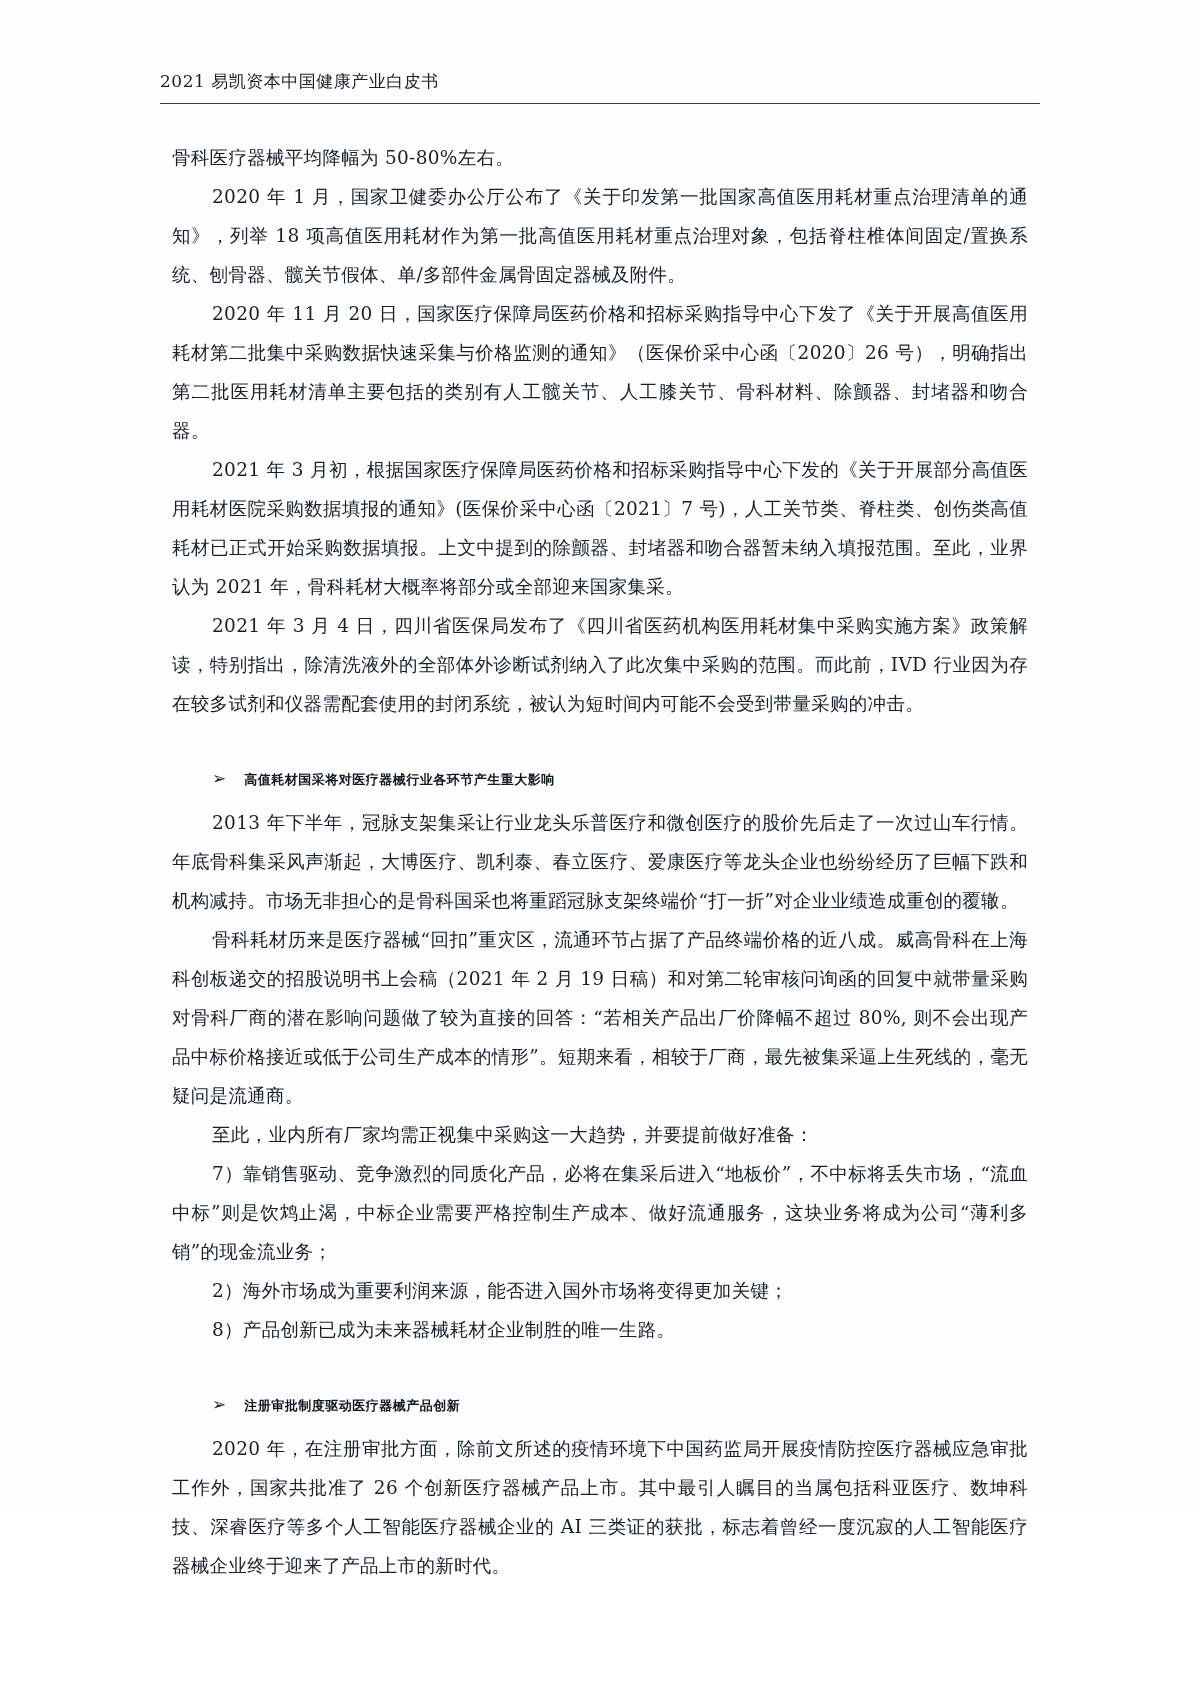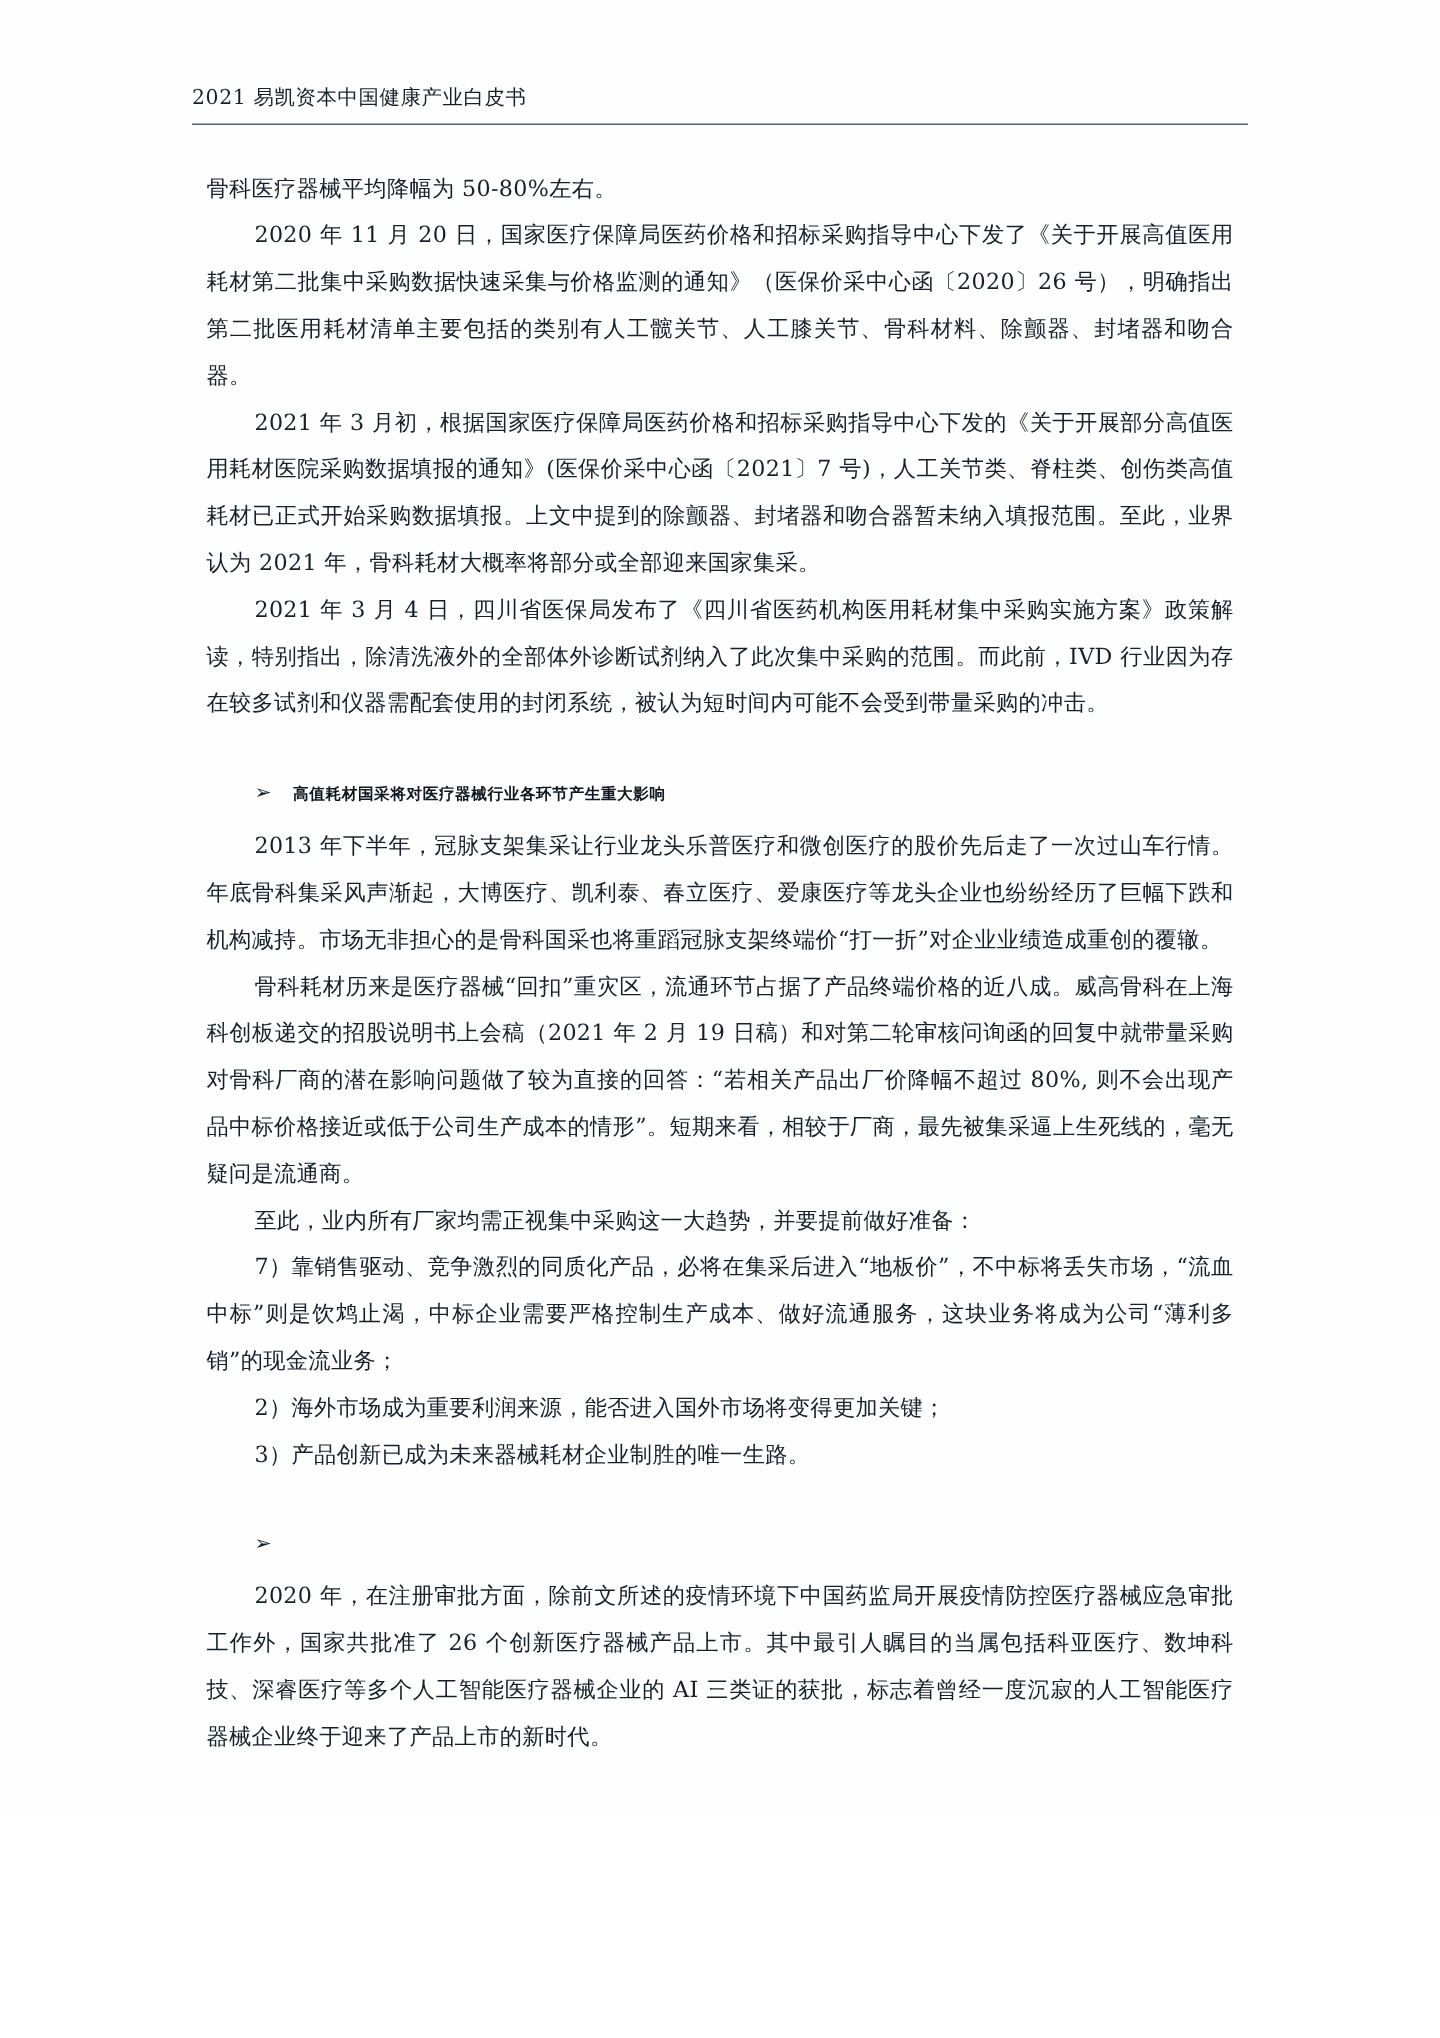--- a/index.html
+++ b/index.html
@@ -79,36 +79,38 @@
 </head>
 <body>
 
 <div class="page">
   <div class="content">
     <div class="header">2021 易凯资本中国健康产业白皮书</div>
     <div class="header-rule"></div>
 
     <div class="block">
       <p class="body-text">骨科医疗器械平均降幅为 50-80%左右。</p>
+      <p class="body-text indent">2020 年 1 月，国家卫健委办公厅公布了《关于印发第一批国家高值医用耗材重点治理清单的通知》，列举 18 项高值医用耗材作为第一批高值医用耗材重点治理对象，包括脊柱椎体间固定/置换系统、刨骨器、髋关节假体、单/多部件金属骨固定器械及附件。</p>
       <p class="body-text indent">2020 年 11 月 20 日，国家医疗保障局医药价格和招标采购指导中心下发了《关于开展高值医用耗材第二批集中采购数据快速采集与价格监测的通知》（医保价采中心函〔2020〕26 号），明确指出第二批医用耗材清单主要包括的类别有人工髋关节、人工膝关节、骨科材料、除颤器、封堵器和吻合器。</p>
       <p class="body-text indent">2021 年 3 月初，根据国家医疗保障局医药价格和招标采购指导中心下发的《关于开展部分高值医用耗材医院采购数据填报的通知》(医保价采中心函〔2021〕7 号)，人工关节类、脊柱类、创伤类高值耗材已正式开始采购数据填报。上文中提到的除颤器、封堵器和吻合器暂未纳入填报范围。至此，业界认为 2021 年，骨科耗材大概率将部分或全部迎来国家集采。</p>
       <p class="body-text indent">2021 年 3 月 4 日，四川省医保局发布了《四川省医药机构医用耗材集中采购实施方案》政策解读，特别指出，除清洗液外的全部体外诊断试剂纳入了此次集中采购的范围。而此前，IVD 行业因为存在较多试剂和仪器需配套使用的封闭系统，被认为短时间内可能不会受到带量采购的冲击。</p>
 
       <div class="section-head">
         <span class="bullet-arrow">➢</span>
         <span class="section-title">高值耗材国采将对医疗器械行业各环节产生重大影响</span>
       </div>
 
       <p class="body-text indent">2013 年下半年，冠脉支架集采让行业龙头乐普医疗和微创医疗的股价先后走了一次过山车行情。年底骨科集采风声渐起，大博医疗、凯利泰、春立医疗、爱康医疗等龙头企业也纷纷经历了巨幅下跌和机构减持。市场无非担心的是骨科国采也将重蹈冠脉支架终端价“打一折”对企业业绩造成重创的覆辙。</p>
       <p class="body-text indent">骨科耗材历来是医疗器械“回扣”重灾区，流通环节占据了产品终端价格的近八成。威高骨科在上海科创板递交的招股说明书上会稿（2021 年 2 月 19 日稿）和对第二轮审核问询函的回复中就带量采购对骨科厂商的潜在影响问题做了较为直接的回答：“若相关产品出厂价降幅不超过 80%, 则不会出现产品中标价格接近或低于公司生产成本的情形”。短期来看，相较于厂商，最先被集采逼上生死线的，毫无疑问是流通商。</p>
       <p class="body-text indent">至此，业内所有厂家均需正视集中采购这一大趋势，并要提前做好准备：</p>
       <p class="body-text indent">7）靠销售驱动、竞争激烈的同质化产品，必将在集采后进入“地板价”，不中标将丢失市场，“流血中标”则是饮鸩止渴，中标企业需要严格控制生产成本、做好流通服务，这块业务将成为公司“薄利多销”的现金流业务；</p>
       <p class="body-text indent">2）海外市场成为重要利润来源，能否进入国外市场将变得更加关键；</p>
-      <p class="body-text indent">3）产品创新已成为未来器械耗材企业制胜的唯一生路。</p>
+      <p class="body-text indent">8）产品创新已成为未来器械耗材企业制胜的唯一生路。</p>
 
       <div class="section-head">
         <span class="bullet-arrow">➢</span>
+        <span class="section-title">注册审批制度驱动医疗器械产品创新</span>
       </div>
 
       <p class="body-text indent">2020 年，在注册审批方面，除前文所述的疫情环境下中国药监局开展疫情防控医疗器械应急审批工作外，国家共批准了 26 个创新医疗器械产品上市。其中最引人瞩目的当属包括科亚医疗、数坤科技、深睿医疗等多个人工智能医疗器械企业的 AI 三类证的获批，标志着曾经一度沉寂的人工智能医疗器械企业终于迎来了产品上市的新时代。</p>
     </div>
   </div>
 </div>
 
 </body></html>

